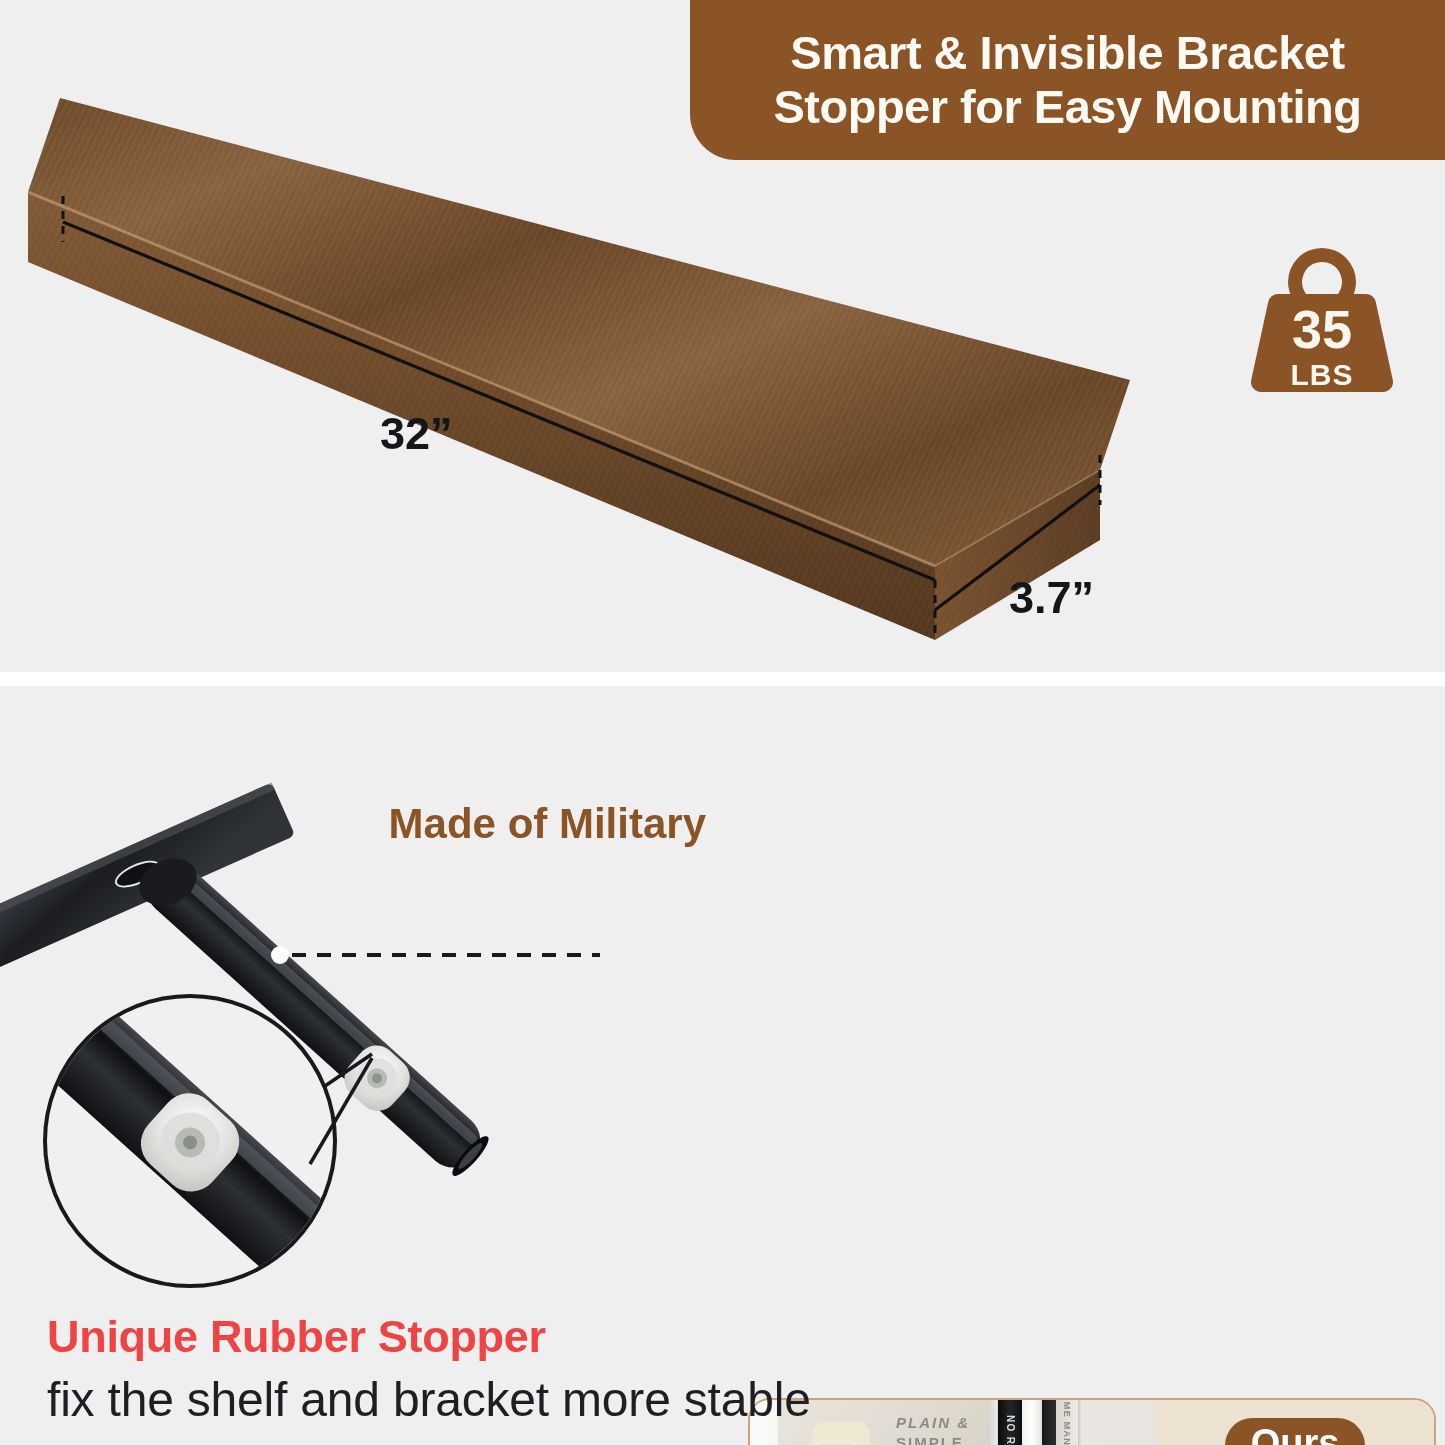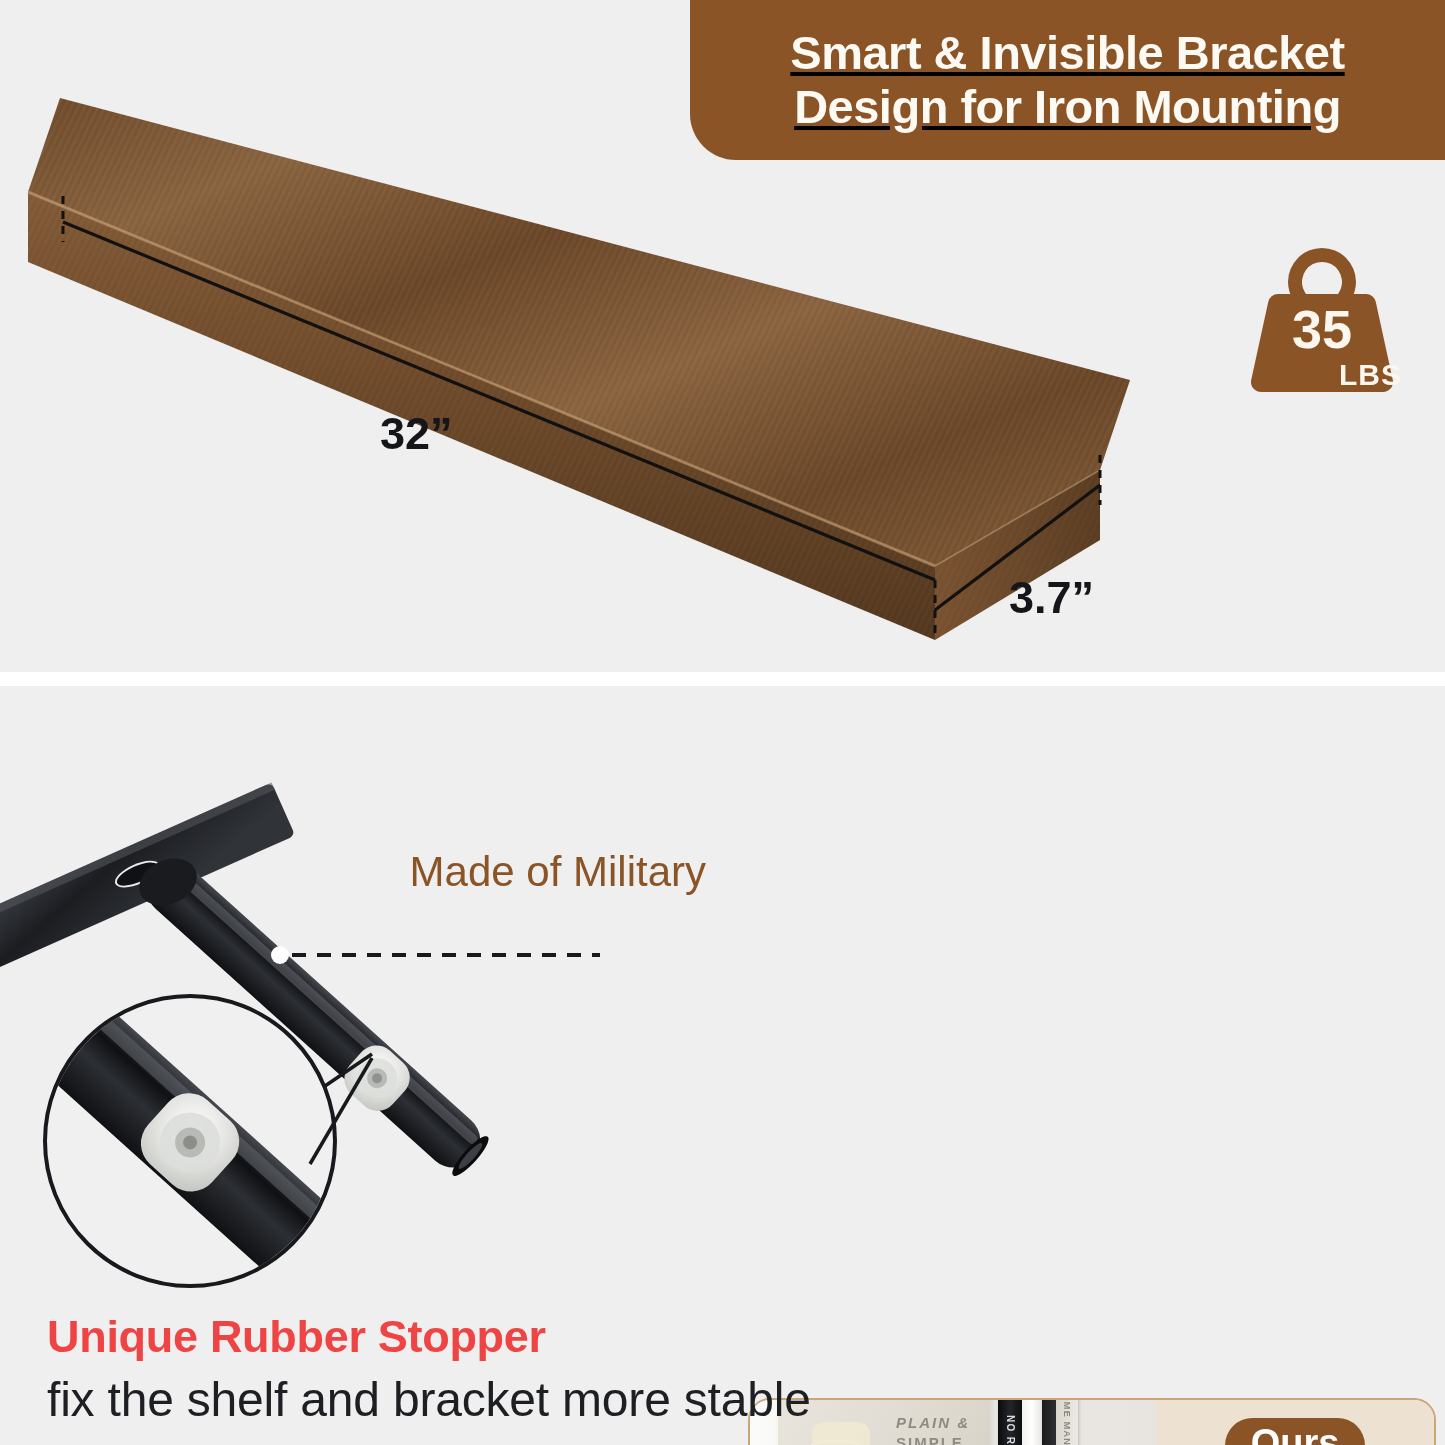--- a/index.html
+++ b/index.html
@@ -8,51 +8,51 @@
 
   #stage{position:relative;width:1445px;height:1445px;background:#ffffff;}
 
   
   .top-section{position:absolute;left:0;top:0;width:1445px;height:672px;
     background:#efefef;overflow:hidden;}
 
   
   .banner{position:absolute;left:690px;top:0;width:755px;height:160px;
     background:#8a5426;border-bottom-left-radius:46px;
-    display:flex;flex-direction:column;align-items:center;justify-content:center;text-decoration:underline;}
+    display:flex;flex-direction:column;align-items:center;justify-content:center;}
   .banner-line{color:#fdfaf4;font-weight:bold;font-size:47px;line-height:1.14;
     letter-spacing:-0.5px;white-space:nowrap;}
 
   
   .shelf-wrap{position:absolute;left:0px;top:0px;width:1160px;height:672px;}
   .shelf-svg{position:absolute;left:0;top:0;}
 
   
   .dim-label{position:absolute;color:#14161a;font-weight:bold;
     font-size:45px;letter-spacing:0px;}
   .dim-32{left:380px;top:408px;text-align:right;}
   .dim-65{left:1009px;top:572px;}
 
   
   .weight-badge{position:absolute;left:1242px;top:242px;width:160px;height:160px;}
   .weight-num{position:absolute;left:0;top:60px;width:160px;text-align:center;
     color:#fbf6ee;font-weight:bold;font-size:54px;line-height:1;}
-  .weight-unit{position:absolute;left:0;top:118px;width:160px;text-align:right;
+  .weight-unit{position:absolute;left:0;top:118px;width:160px;text-align:center;
     color:#fbf6ee;font-weight:bold;font-size:30px;line-height:1;letter-spacing:1px;}
 
   
   .bottom-section{position:absolute;left:0;top:686px;width:1445px;height:759px;
     background:#efefef;overflow:hidden;}
 
   
   .bracket-art{position:absolute;left:-20px;top:0px;width:620px;height:640px;}
 
   
   .mil-text{position:absolute;left:286px;top:800px;width:420px;text-align:right;
-    color:#8a5426;font-weight:normal;font-size:42px;line-height:1.14;margin-top:48px;}
+    color:#8a5426;font-weight:bold;font-size:42px;line-height:1.14;}
   .mil-l1{display:block;}
   .mil-l2{display:block;}
 
   
   .rub-title{position:absolute;left:47px;top:1311px;color:#ef4444;
     font-weight:bold;font-size:45px;letter-spacing:-0.3px;}
   .rub-sub{position:absolute;left:47px;top:1372px;color:#1d1f22;
     font-size:48px;letter-spacing:-0.2px;}
 
   
@@ -141,21 +141,21 @@
         <line x1="935" y1="610" x2="1100" y2="485" stroke="#111" stroke-width="3.2"></line>
         <line x1="1100" y1="455" x2="1100" y2="505" stroke="#111" stroke-width="3" stroke-dasharray="8 7"></line>
       </svg>
     </div>
 
     <div class="dim-label dim-32">32”</div>
     <div class="dim-label dim-65">3.7”</div>
 
     <div class="banner">
       <div class="banner-line">Smart &amp; Invisible Bracket</div>
-      <div class="banner-line">Design for Iron Mounting</div>
+      <div class="banner-line">Stopper for Easy Mounting</div>
     </div>
 
     <div class="weight-badge">
       <svg width="160" height="160" viewBox="0 0 160 160">
         <path d="M80 6 a34 34 0 0 1 34 34 a34 34 0 0 1 -6 19 h-22
                  a20 20 0 1 0 -12 0 h-22 a34 34 0 0 1 -6 -19 a34 34 0 0 1 34 -34 z" fill="#8a5426"></path>
         <path d="M36 52 h88 a10 10 0 0 1 9.8 8 l17 78 a10 10 0 0 1 -9.8 12
                  h-122 a10 10 0 0 1 -9.8 -12 l17 -78 a10 10 0 0 1 9.8 -8 z" fill="#8a5426"></path>
       </svg>
       <div class="weight-num">35</div>

